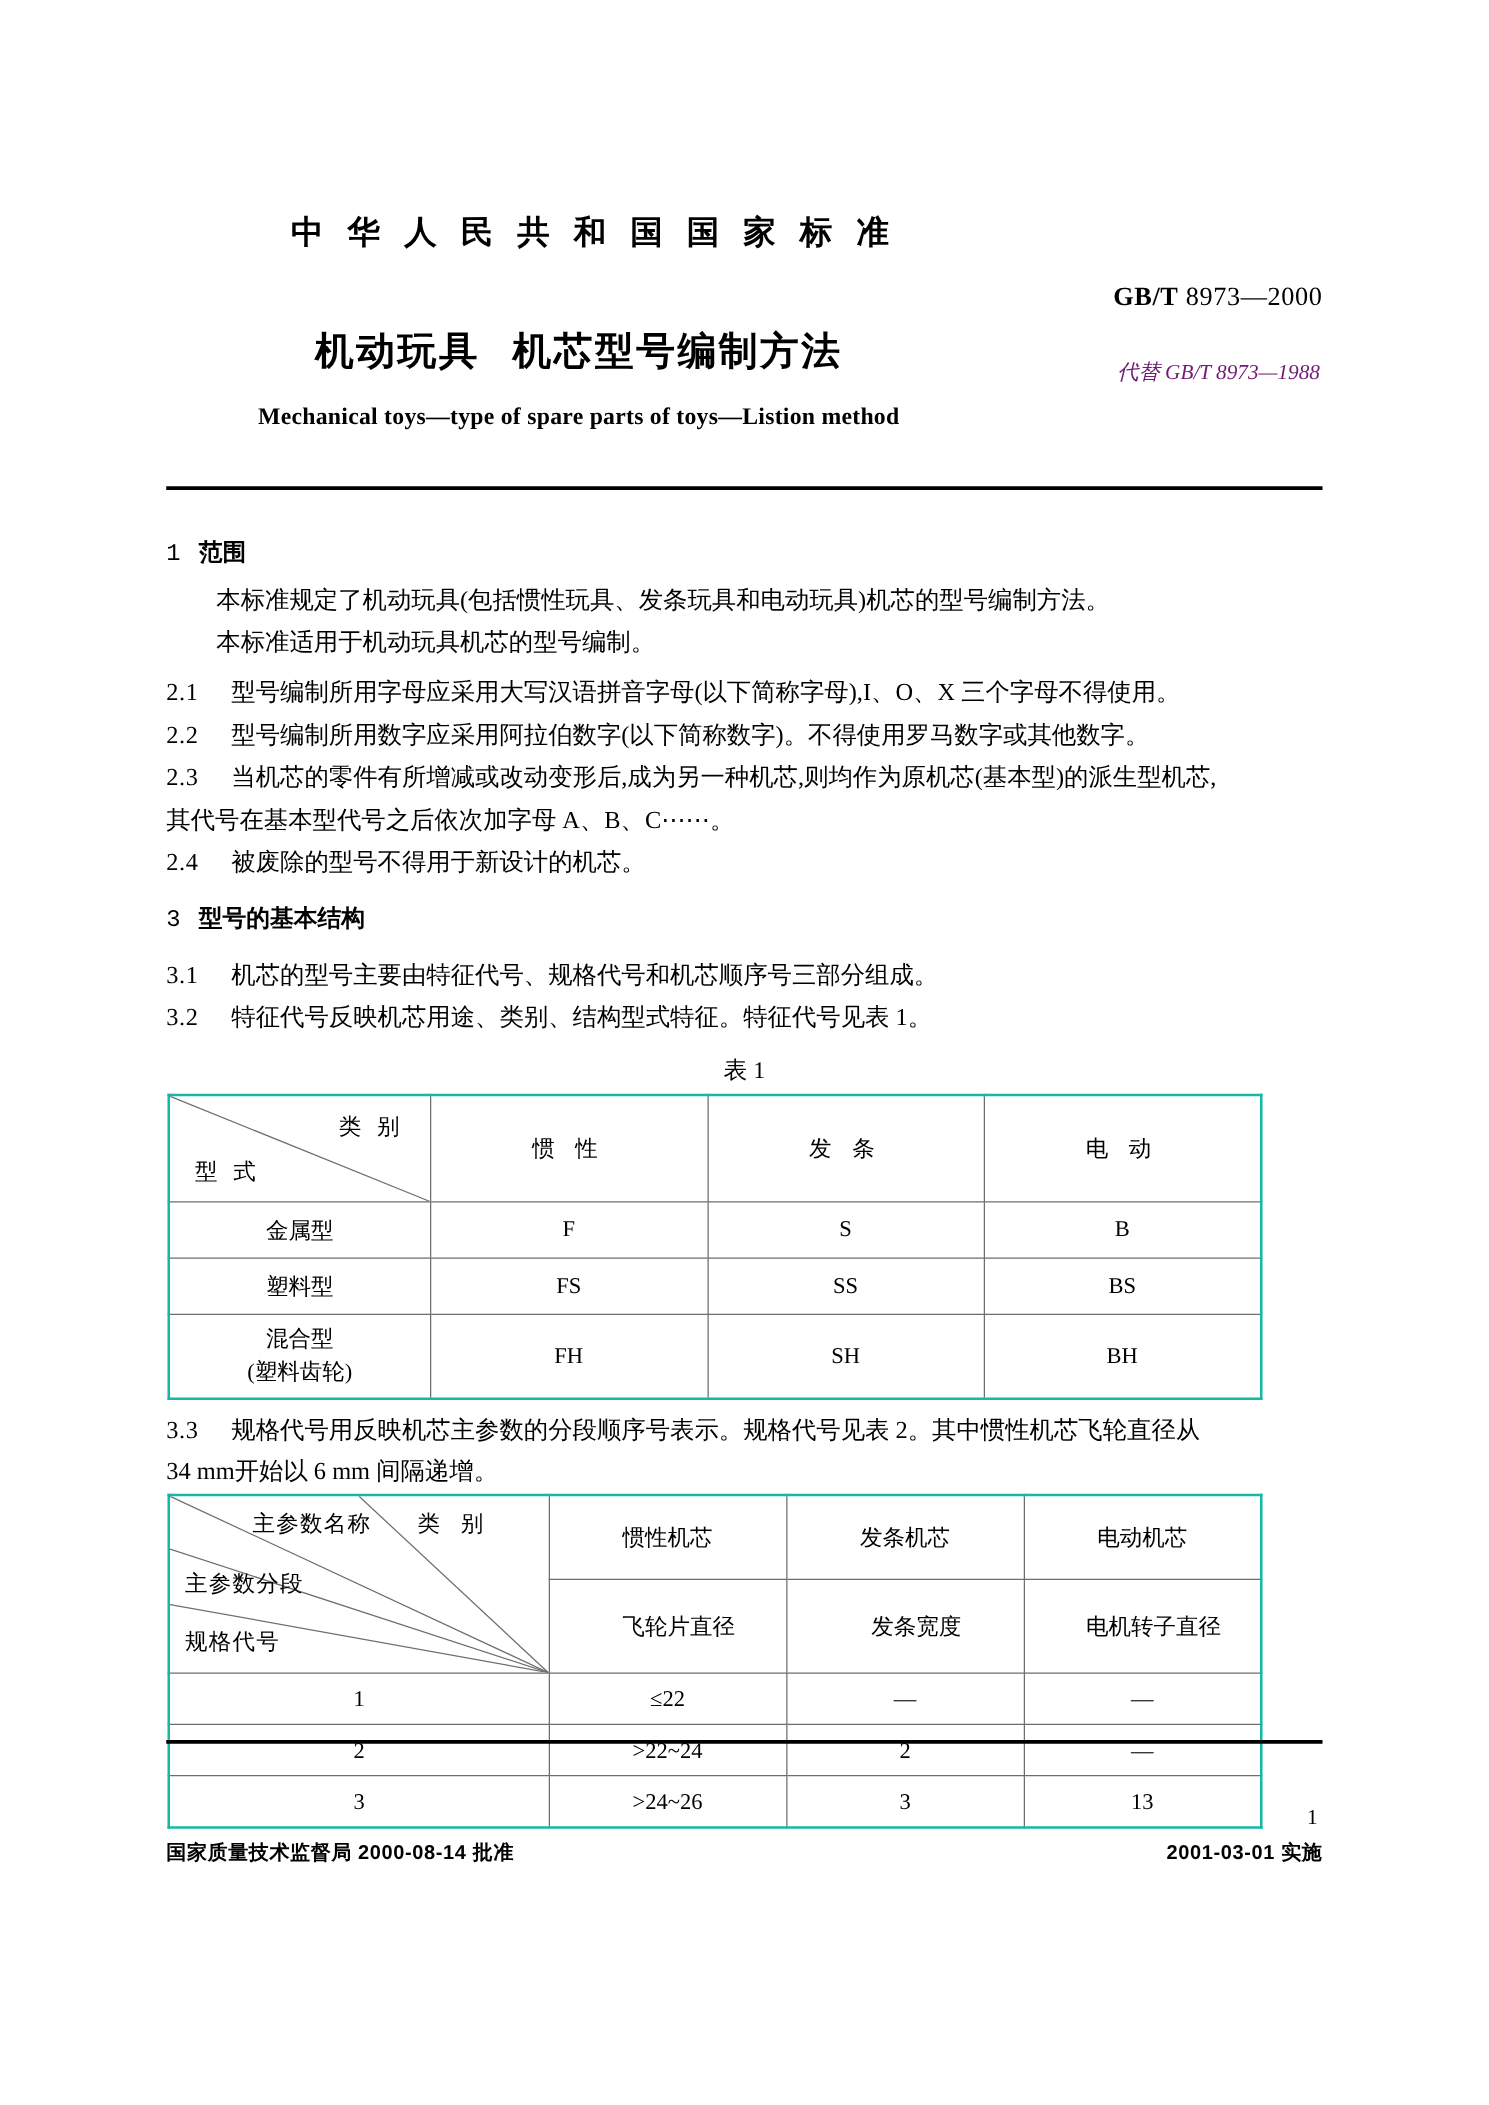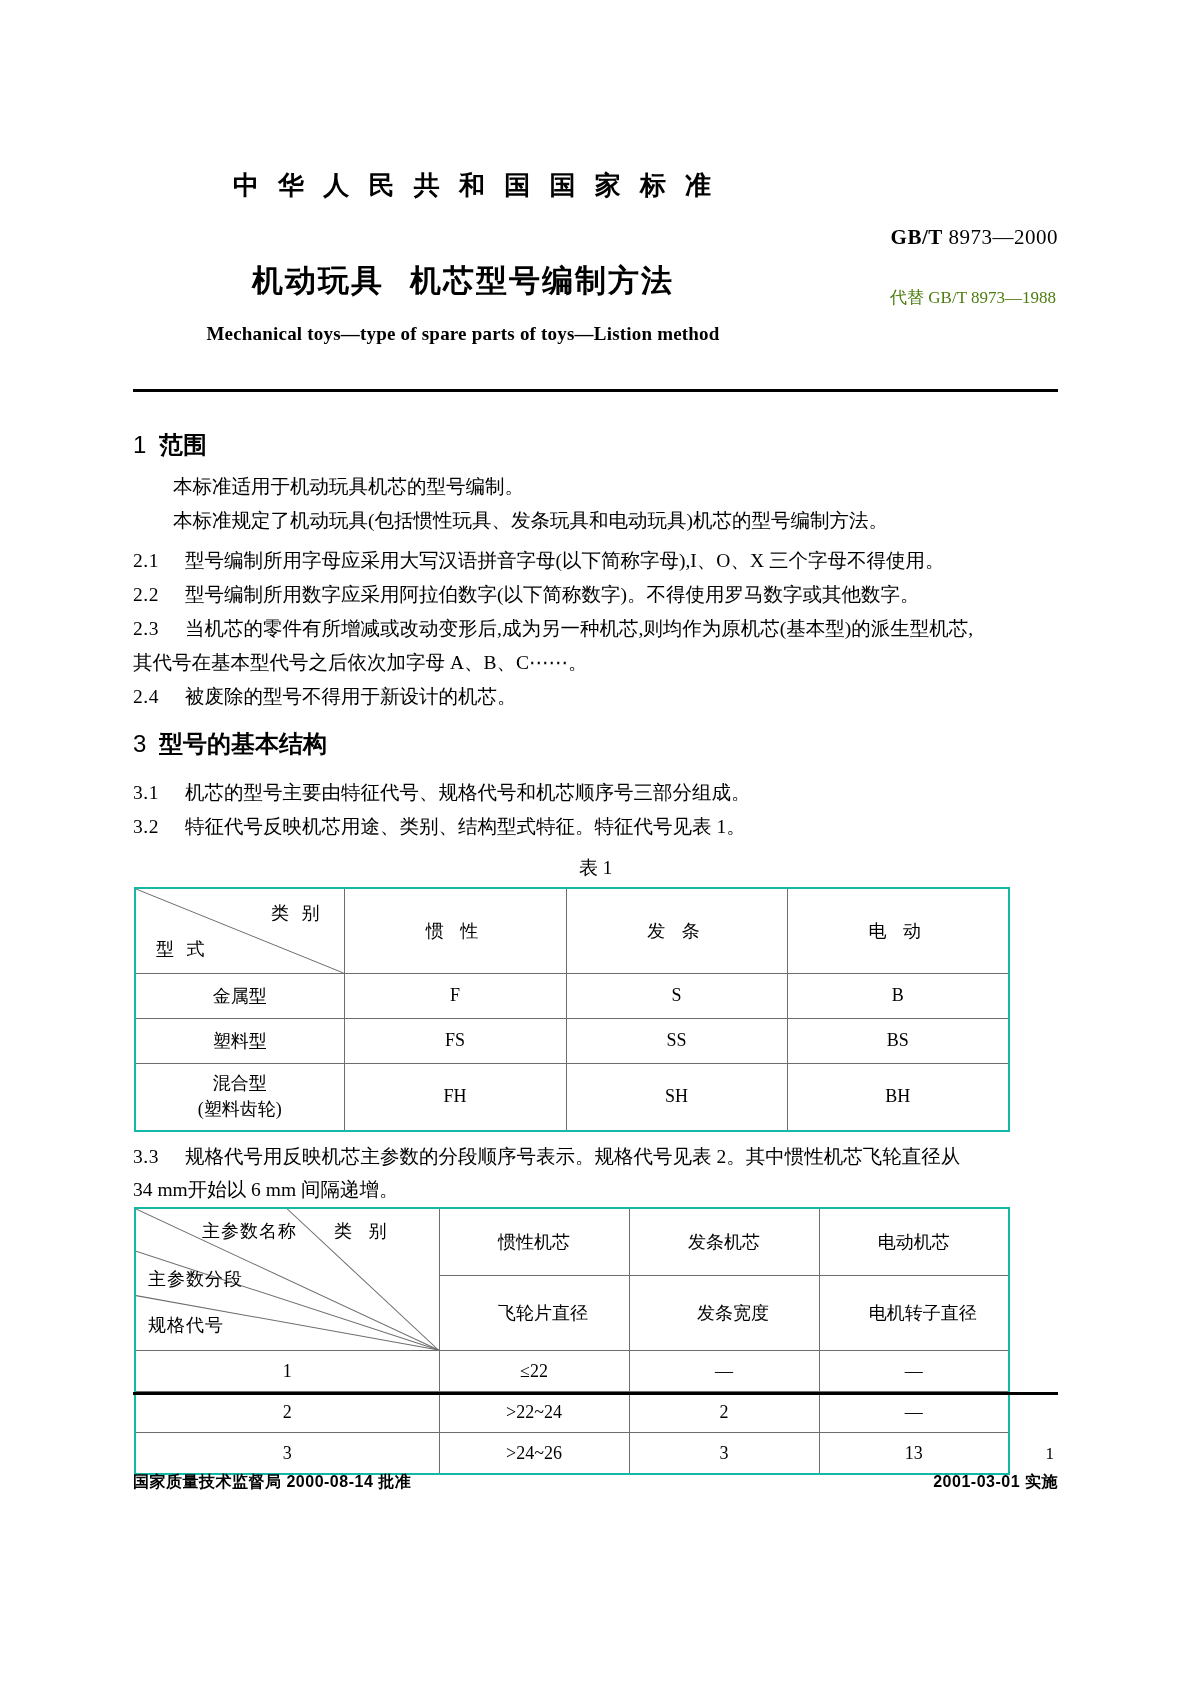--- a/index.html
+++ b/index.html
@@ -58,21 +58,22 @@
     font-size: 31px;
     letter-spacing: 2px;
   }
   .doc-title .gap { display: inline-block; width: 26px; }
   .replaces {
     position: absolute;
     right: 2px;
     top: 118px;
     font-size: 17px;
     white-space: nowrap;
-    color: #4d7c0f;
+    color: #701a75;
+    font-style: italic;
   }
   .doc-title-en {
     position: absolute;
     top: 155px;
     left: 0;
     width: 660px;
     text-align: center;
     font-family: "Liberation Serif", "DejaVu Serif", serif;
     font-weight: bold;
     font-size: 19px;
@@ -97,23 +98,23 @@
   }
   
   .body {
     position: absolute;
     left: 133px;
     top: 415px;
     width: 925px;
     font-size: 19.5px;
   }
   .h2 {
-    font-family: Liberation Sans, sans-serif;
-    font-weight: bold;
-    font-size: 24px;
+    font-family: Liberation Mono, monospace;
+    font-weight: bold;
+    font-size: 19px;
     margin: 14px 0 9px 0;
   }
   .h2 .num {
     font-weight: normal;
     display: inline-block;
     width: 26px;
   }
   .indent-para {
     text-indent: 40px;
     line-height: 1.72;
@@ -238,22 +239,22 @@
     <div class="doc-title-en">Mechanical toys—type of spare parts of toys—Listion method</div>
   </div>
 
   <div class="rule-top"></div>
 
   <div class="body">
 
     <div class="h2">
       <span class="num">1</span><span>范围</span>
     </div>
+    <p class="indent-para">本标准规定了机动玩具(包括惯性玩具、发条玩具和电动玩具)机芯的型号编制方法。</p>
     <p class="indent-para">本标准适用于机动玩具机芯的型号编制。</p>
-    <p class="indent-para">本标准规定了机动玩具(包括惯性玩具、发条玩具和电动玩具)机芯的型号编制方法。</p>
 
     <div class="small-gap"></div>
     <p class="clause">
       <span class="cn">2.1</span><span>型号编制所用字母应采用大写汉语拼音字母(以下简称字母),I、O、X 三个字母不得使用。</span>
     </p>
     <p class="clause">
       <span class="cn">2.2</span><span>型号编制所用数字应采用阿拉伯数字(以下简称数字)。不得使用罗马数字或其他数字。</span>
     </p>
     <p class="clause">
       <span class="cn">2.3</span><span>当机芯的零件有所增减或改动变形后,成为另一种机芯,则均作为原机芯(基本型)的派生型机芯,</span>

